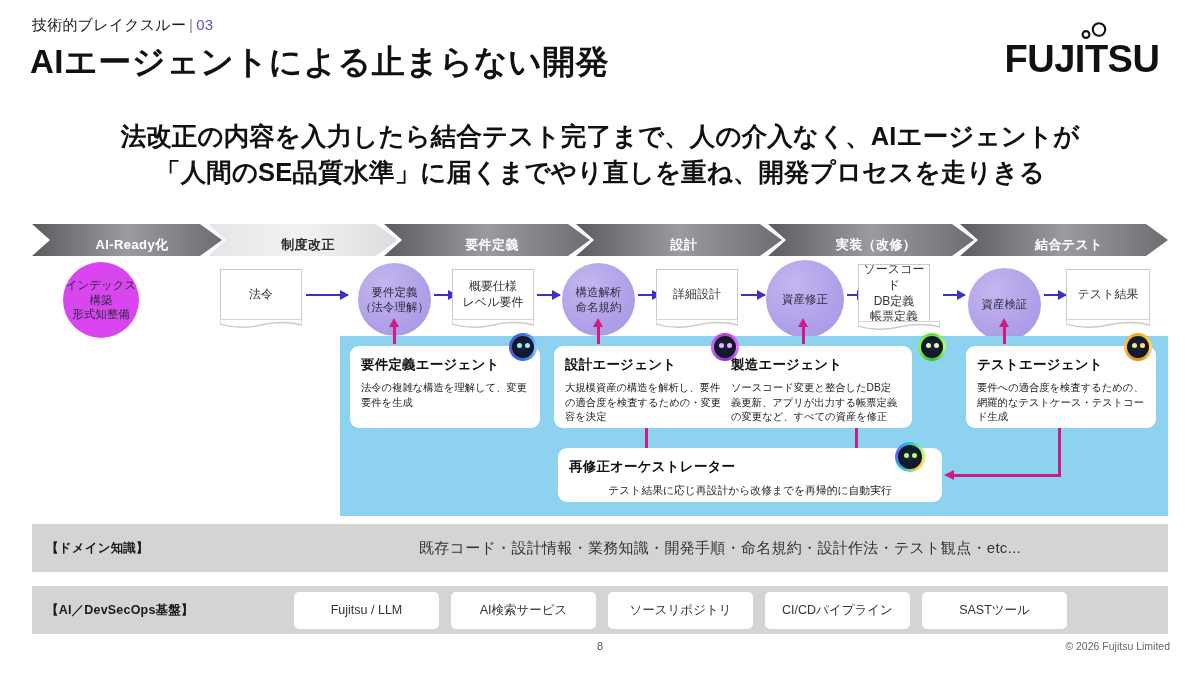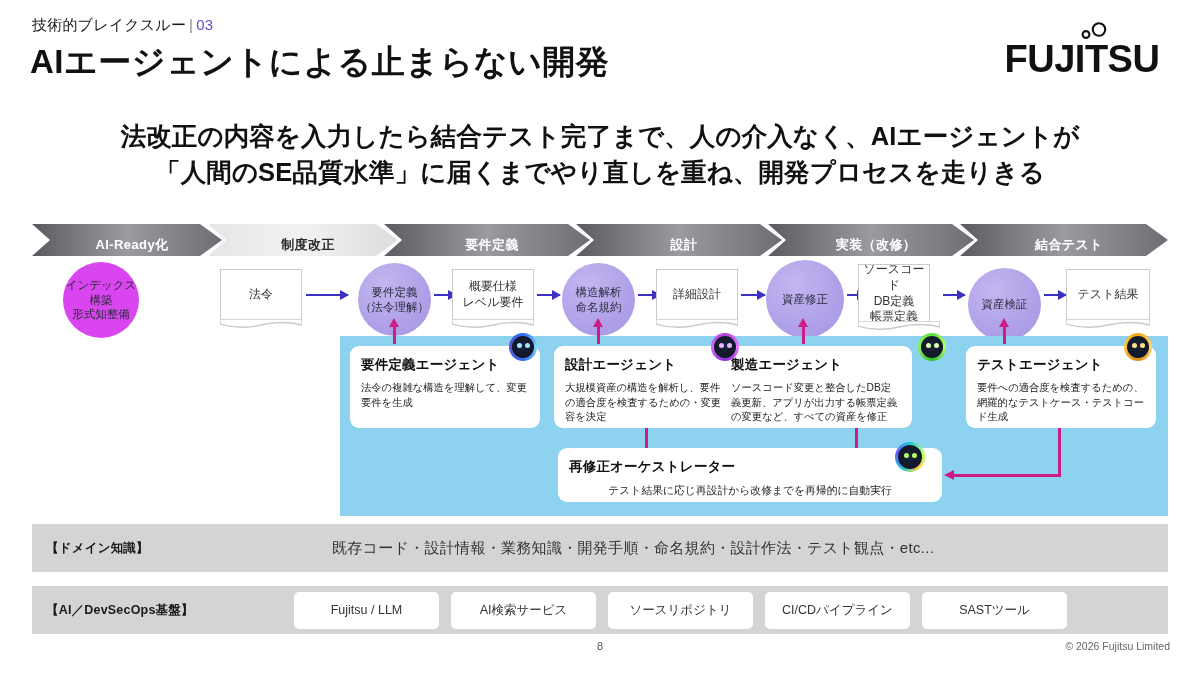--- a/index.html
+++ b/index.html
@@ -59,21 +59,21 @@
 
   .pinkarrow { position: absolute; background: #cc1d84; }
   .pinkarrow.up::after { content: ""; position: absolute; left: -4px; top: -8px;
       border-bottom: 9px solid #cc1d84; border-left: 5.5px solid transparent; border-right: 5.5px solid transparent; }
   .pinkarrow.left::after { content: ""; position: absolute; left: -9px; top: -4.5px;
       border-right: 10px solid #cc1d84; border-top: 5.5px solid transparent; border-bottom: 5.5px solid transparent; }
 
   
   .band { position: absolute; left: 32px; width: 1136px; background: #d4d4d4; display: flex; align-items: center; }
   .band .blabel { font-size: 12.5px; font-weight: bold; color: #1a1a1a; padding-left: 14px; letter-spacing: .2px; }
-  .band .bcontent { flex: 1; display: flex; align-items: center; }
+  .band .bcontent { flex: 1; display: flex; align-items: center; justify-content: center; }
   .domaintext { font-size: 15px; color: #333; letter-spacing: .3px; }
   .chip { background: #fff; border-radius: 5px; height: 37px; display: flex; align-items: center;
           justify-content: center; font-size: 12.5px; color: #333; margin: 0 6px; }
 
   
   .pagenum { position: absolute; left: 0; top: 640px; width: 1200px; text-align: center; font-size: 11px; color: #555; }
   .copy { position: absolute; right: 30px; top: 640px; font-size: 10.5px; color: #666; }
 </style>
 </head>
 <body>

